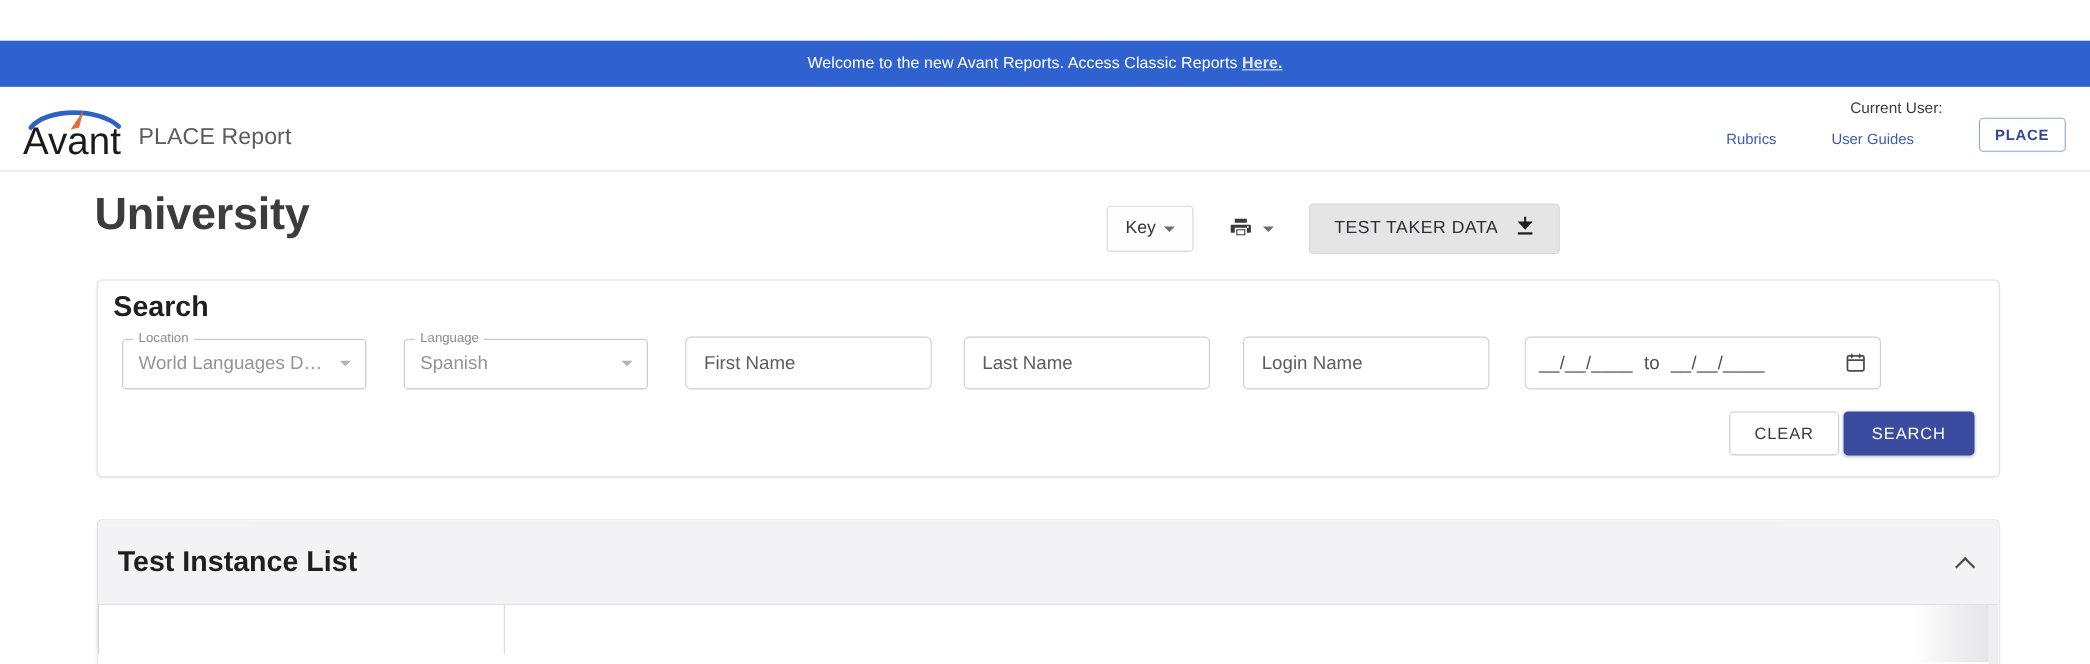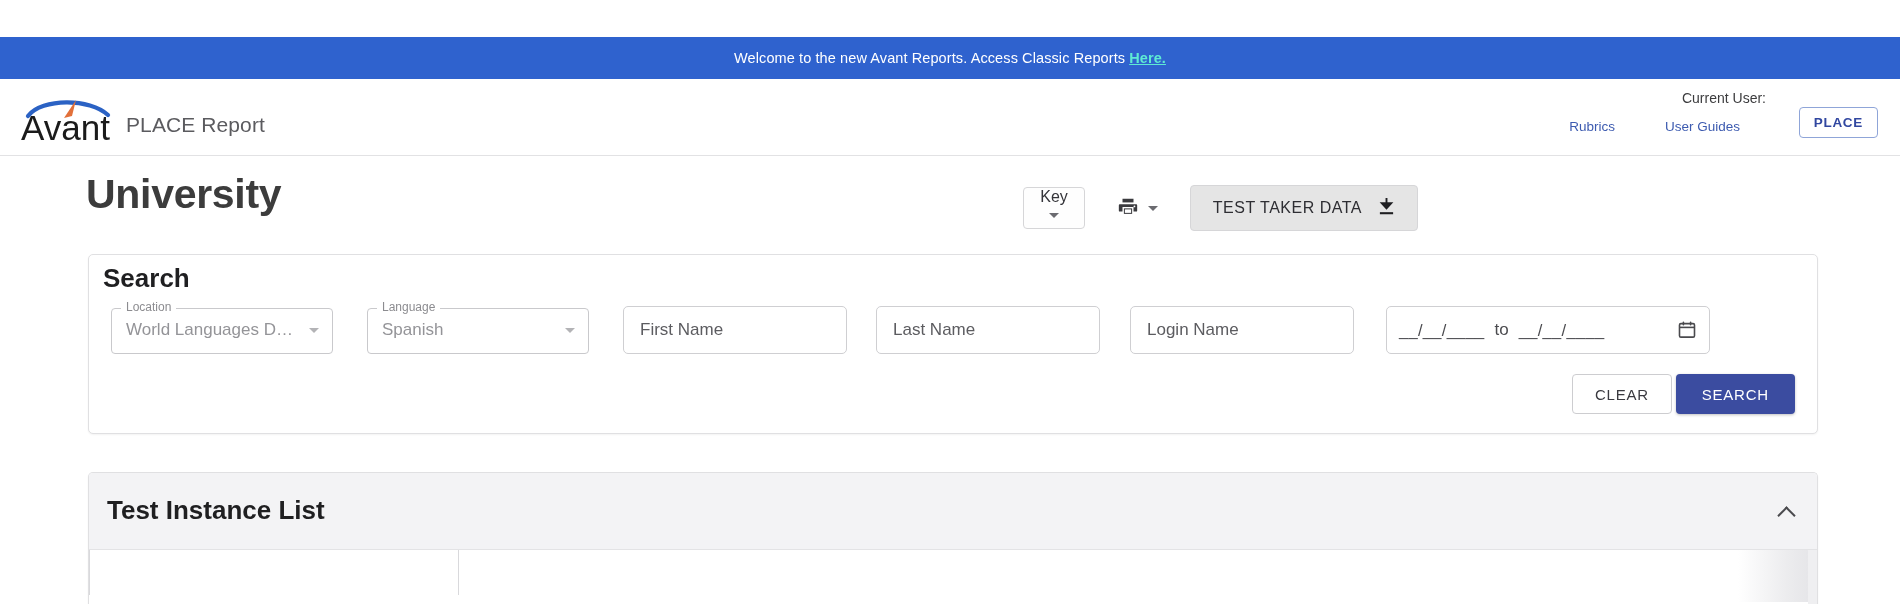--- a/index.html
+++ b/index.html
@@ -28,21 +28,21 @@
     align-items: center;
     justify-content: center;
   }
   .announce-text {
     color: #ffffff;
     font-size: 14.5px;
     letter-spacing: .1px;
     white-space: nowrap;
   }
   .announce-link {
-    color: #5eead4;
+    color: #e5e5e5;
     font-weight: bold;
     text-decoration: underline;
     margin-left: 4px;
     cursor: pointer;
     margin-top: 10px;
   }
 
   
   .app-header {
     position: absolute;
@@ -151,21 +151,20 @@
     height: 42px;
     padding: 0 16px;
     border: 1px solid #d6d6d8;
     border-radius: 4px;
     background: #fefefe;
     font-size: 16px;
     color: #35353a;
     cursor: pointer;
     font-family: "Liberation Sans", sans-serif;
     box-sizing: border-box;
-    flex-direction: column;
   }
   .btn-plain {
     display: inline-flex;
     align-items: center;
     gap: 9px;
     height: 42px;
     padding: 0 10px;
     border: none;
     background: transparent;
     cursor: pointer;

